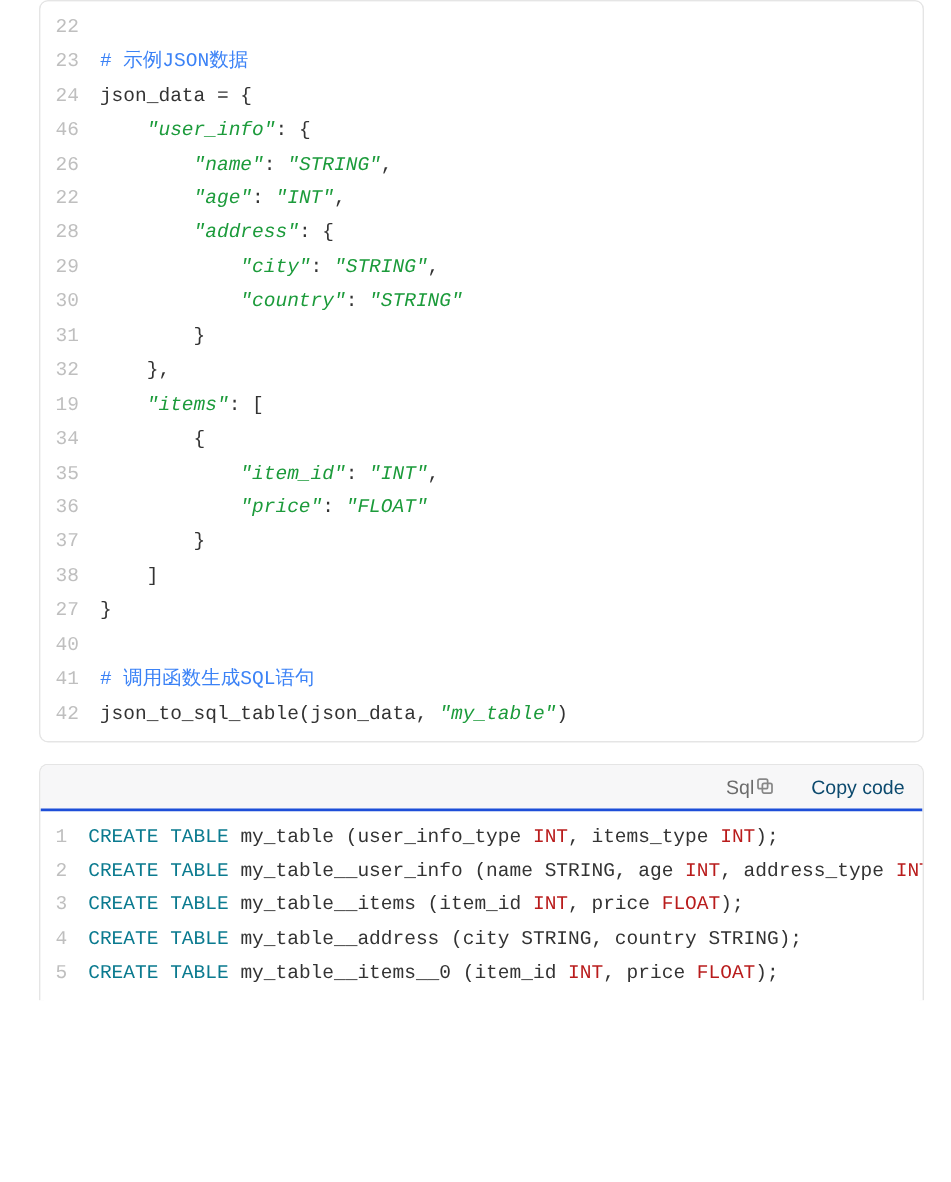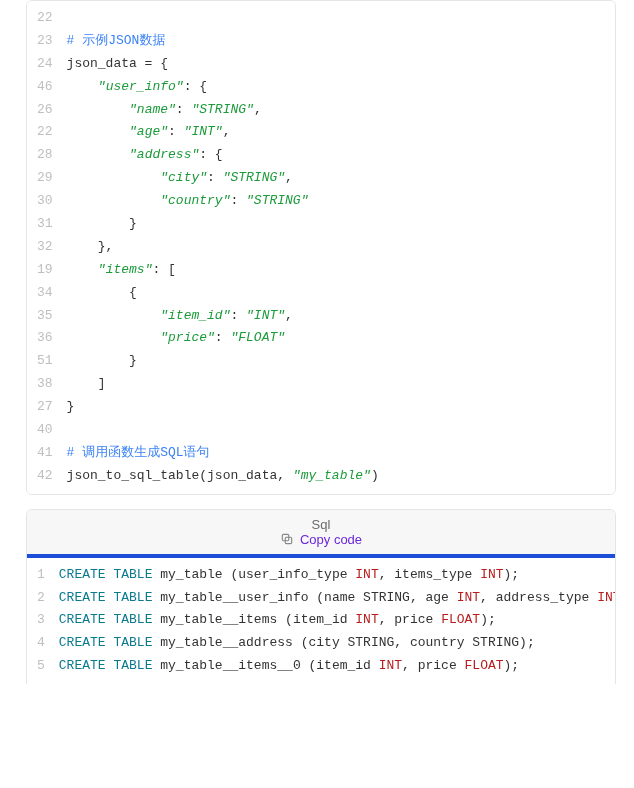--- a/index.html
+++ b/index.html
@@ -1,22 +1,22 @@
 <!DOCTYPE html>
 <html><head>
 <meta charset="utf-8">
 <style>
 * { box-sizing: border-box; margin: 0; padding: 0; }
 body { font-family: -apple-system, "Segoe UI", "PingFang SC", "Microsoft YaHei", sans-serif; background: #fff; width: 634px; font-size: 14px; color: #333; }
 .page { padding: 0 18px 20px 26px; }
 .code-block { border: 1px solid #e5e5e5; border-radius: 6px; overflow: hidden; margin-bottom: 14px; position: relative; }
 .code-block.bottom-open { border-bottom: none; border-bottom-left-radius: 0; border-bottom-right-radius: 0; }
-.code-header { display: flex; align-items: center; justify-content: flex-start; padding: 7px 12px; background: #f7f7f8; border-bottom: 4px solid #1d4ed8; flex-direction: column; }
+.code-header { display: flex; align-items: center; justify-content: flex-end; padding: 7px 12px; background: #f7f7f8; border-bottom: 2px solid #1d4ed8; }
 .lang-label { color: #6b6b6b; font-size: 13px; }
-.copy-wrap { display: flex; align-items: center; gap: 6px; color: #6d28d9; font-size: 13px; cursor: pointer; }
+.copy-wrap { display: flex; align-items: center; gap: 24px; color: #0c4a6e; font-size: 13px; cursor: pointer; }
 .code-body { display: flex; background: #fff; }
 .gutter { padding: 6px 8px 6px 10px; text-align: right; color: #bfbfbf; font-size: 13px; font-family: ui-monospace, "Courier New", monospace; user-select: none; }
 .gutter div { height: 22.9px; line-height: 22.9px; text-align: center; }
 .code { padding: 6px 10px 6px 6px; font-family: ui-monospace, "Courier New", monospace; font-size: 13px; white-space: pre; }
 .code .line { height: 22.9px; line-height: 22.9px; }
 .tok-comment { color: #3b82f6; }
 .tok-string { color: #1c9b3b; font-style: italic; }
 .tok-kw2 { color: #b91c1c; }
 .tok-sqlkw { color: #0a7a8f; margin-top: 22px; }
 .paragraph { line-height: 1.72; color: #4a4a4a; margin: 6px 2px 12px 2px; font-size: 14px; }
@@ -37,21 +37,21 @@
           <div>22</div>
           <div>28</div>
           <div>29</div>
           <div>30</div>
           <div>31</div>
           <div>32</div>
           <div>19</div>
           <div>34</div>
           <div>35</div>
           <div>36</div>
-          <div>51</div>
+          <div>37</div>
           <div>38</div>
           <div>27</div>
           <div>40</div>
           <div>41</div>
           <div>42</div>
         </div>
       <div class="code" id="code1"><div class="line">&nbsp;</div><div class="line"><span class="tok-comment"># 示例JSON数据</span></div><div class="line">json_data = {</div><div class="line">    <span class="tok-string">"user_info"</span>: {</div><div class="line">        <span class="tok-string">"name"</span>: <span class="tok-string">"STRING"</span>,</div><div class="line">        <span class="tok-string">"age"</span>: <span class="tok-string">"INT"</span>,</div><div class="line">        <span class="tok-string">"address"</span>: {</div><div class="line">            <span class="tok-string">"city"</span>: <span class="tok-string">"STRING"</span>,</div><div class="line">            <span class="tok-string">"country"</span>: <span class="tok-string">"STRING"</span></div><div class="line">        }</div><div class="line">    },</div><div class="line">    <span class="tok-string">"items"</span>: [</div><div class="line">        {</div><div class="line">            <span class="tok-string">"item_id"</span>: <span class="tok-string">"INT"</span>,</div><div class="line">            <span class="tok-string">"price"</span>: <span class="tok-string">"FLOAT"</span></div><div class="line">        }</div><div class="line">    ]</div><div class="line">}</div><div class="line">&nbsp;</div><div class="line"><span class="tok-comment"># 调用函数生成SQL语句</span></div><div class="line">json_to_sql_table(json_data, <span class="tok-string">"my_table"</span>)</div></div>
     </div>
   </div>
 

